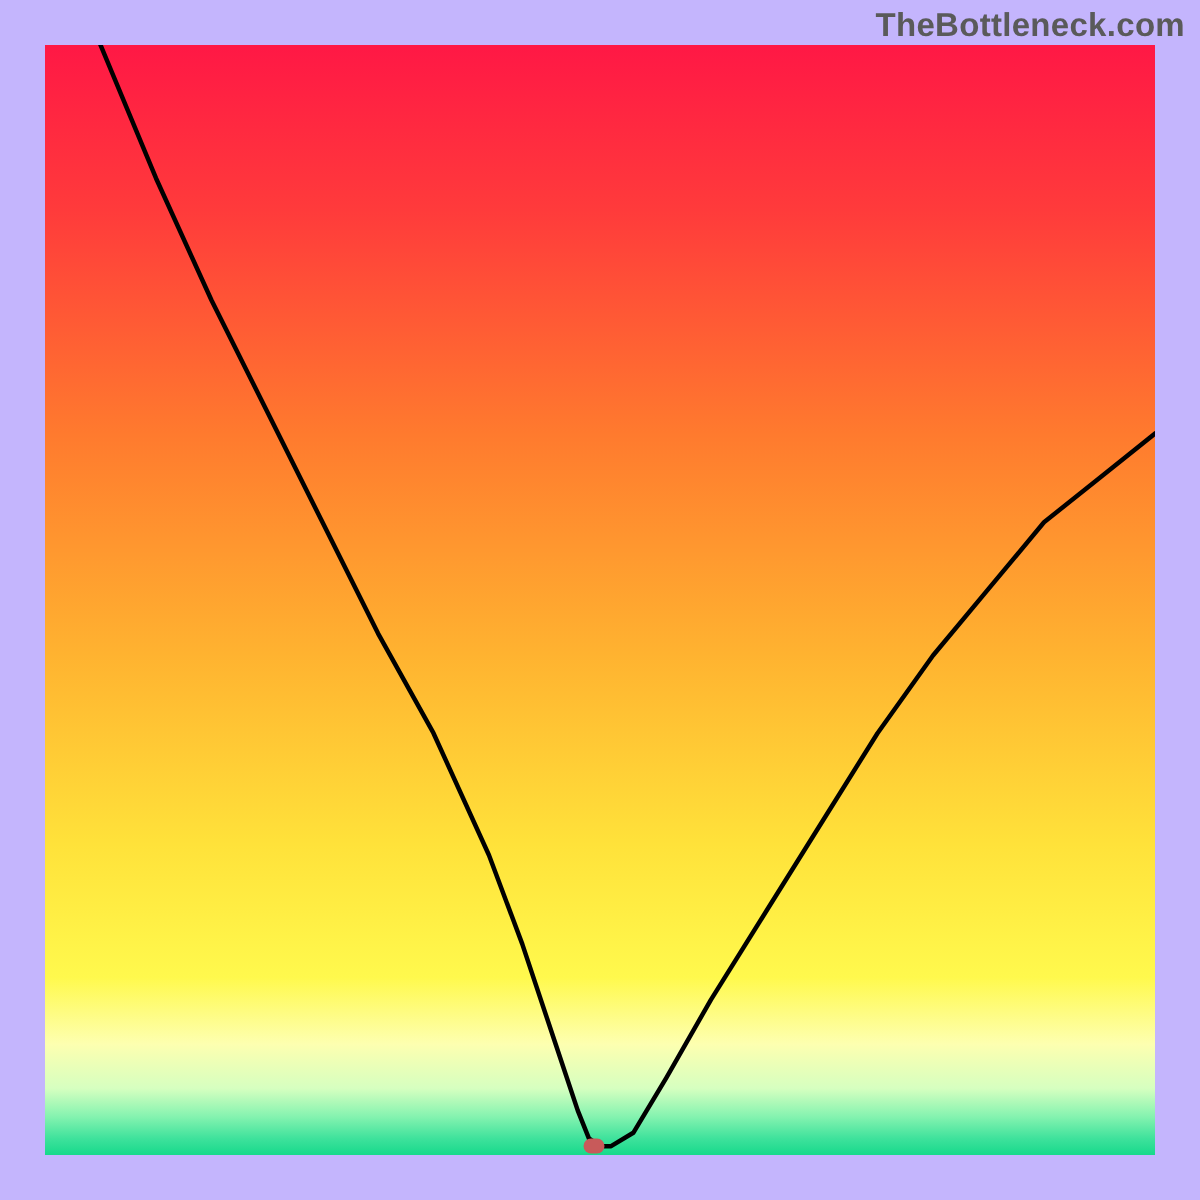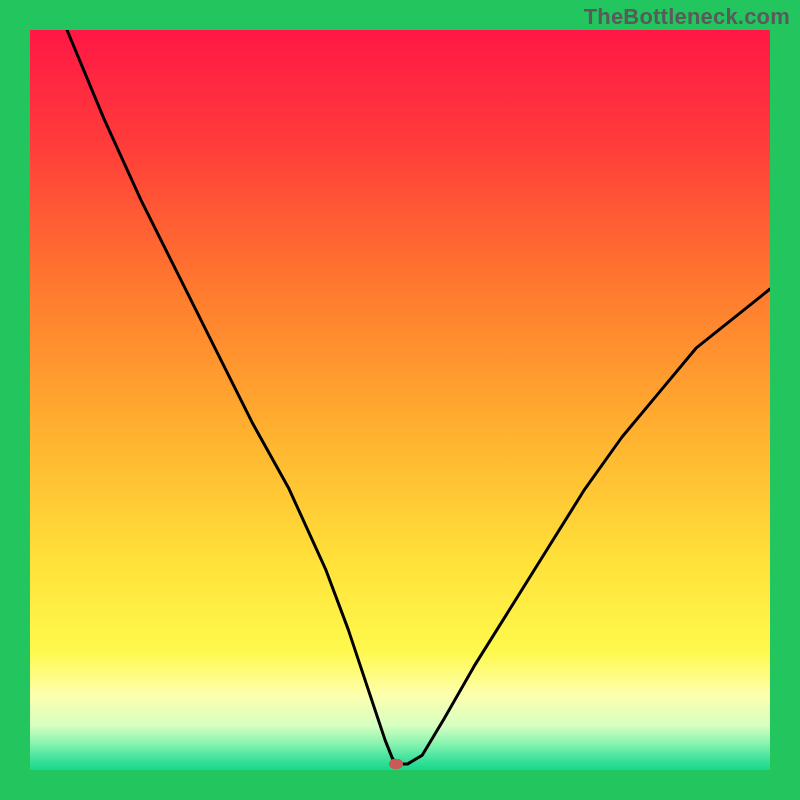--- a/index.html
+++ b/index.html
@@ -8,21 +8,21 @@
     width: 800px;
     height: 800px;
     background: #000;
     font-family: Arial, Helvetica, sans-serif;
     overflow: hidden;
   }
   .wrap {
     position: relative;
     width: 800px;
     height: 800px;
-    background: #22c55e;
+    background: #c4b5fd;
   }
   .watermark {
     position: absolute;
     top: 4px;
     right: 10px;
     color: #5a5a5a;
     font-size: 22px;
     font-weight: 600;
     letter-spacing: 0.2px;
     user-select: none;

